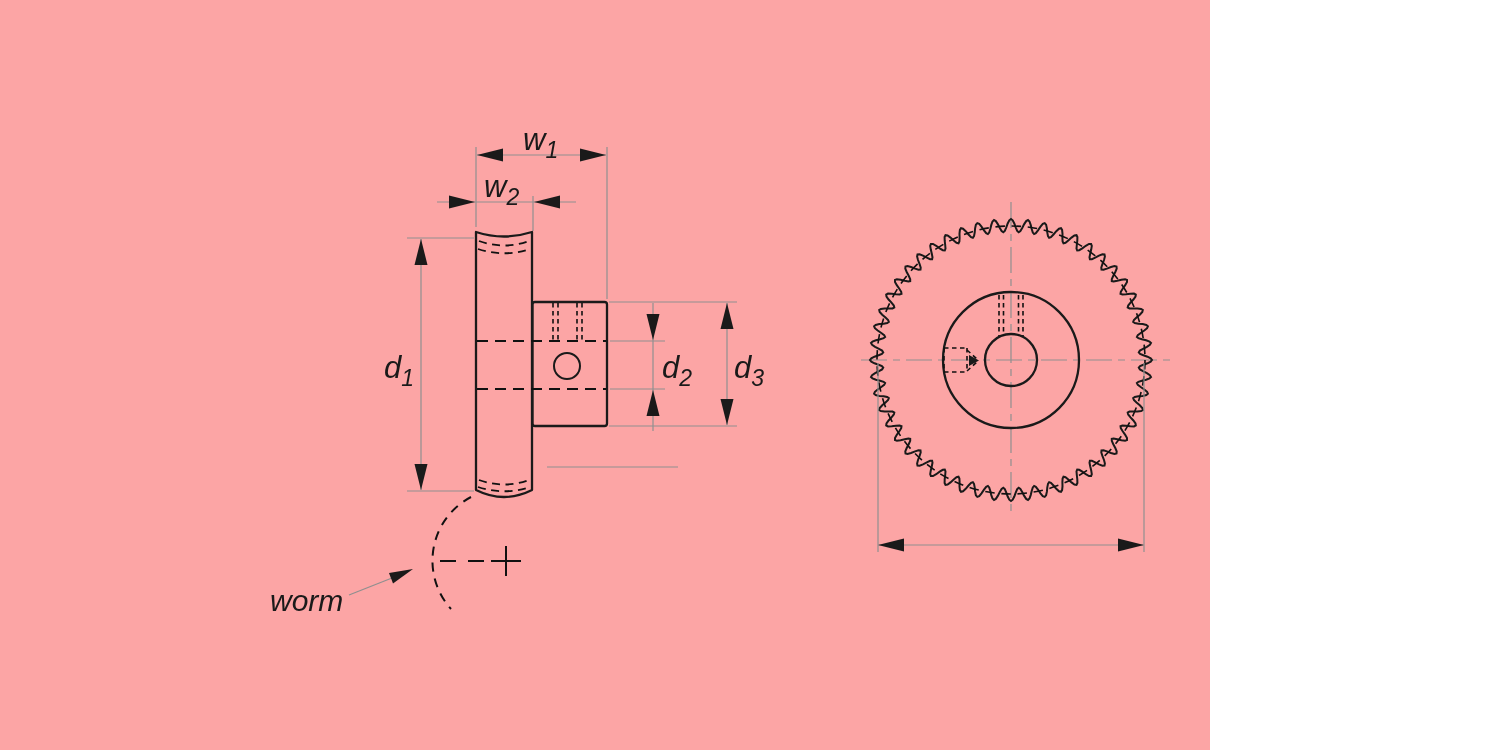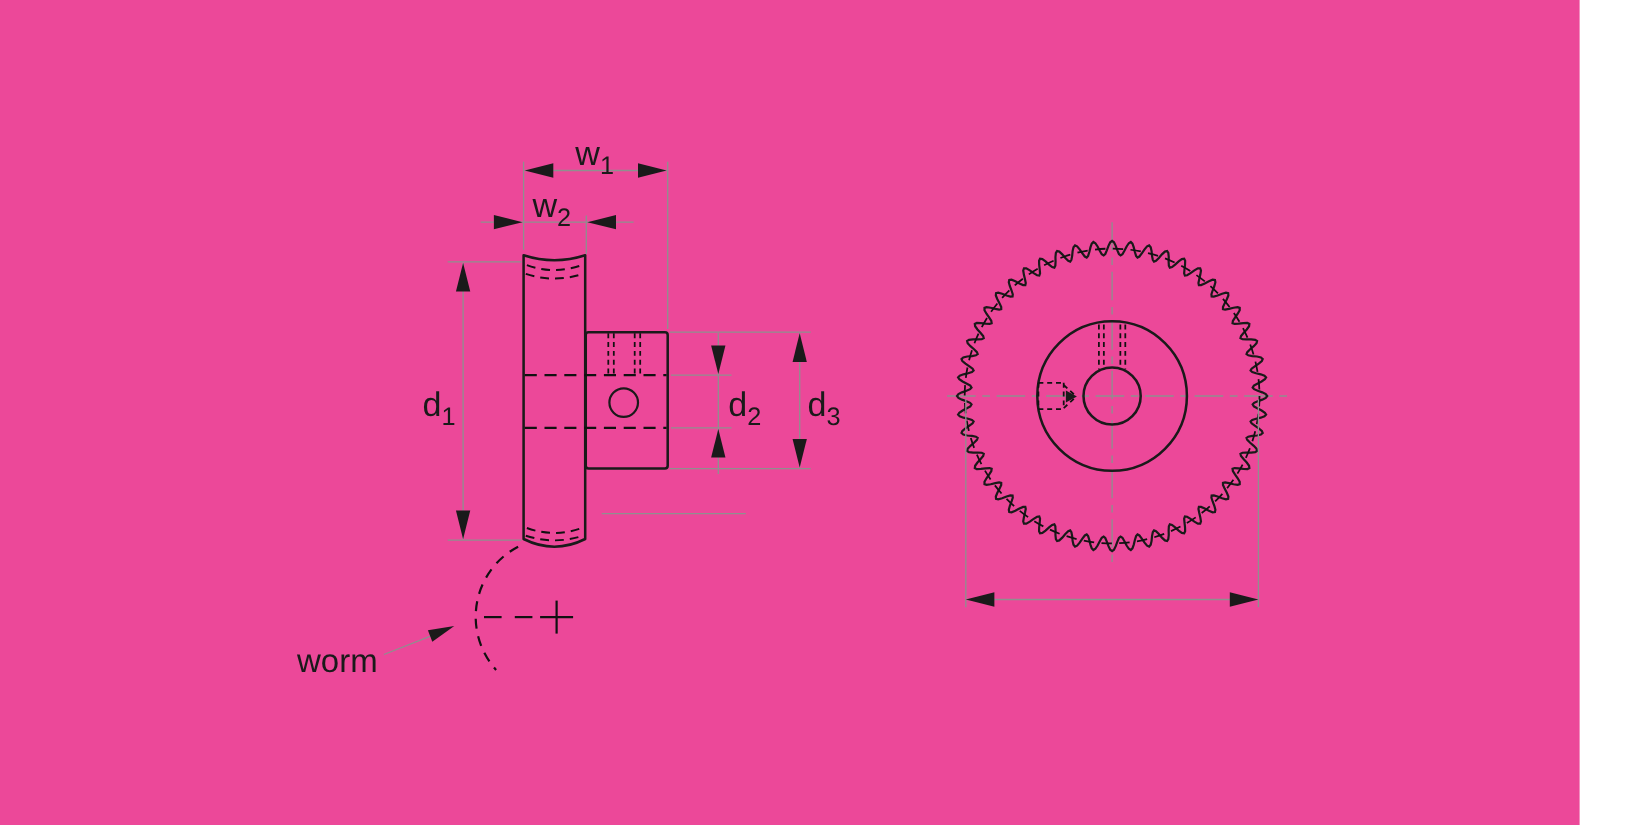--- a/index.html
+++ b/index.html
@@ -1,16 +1,16 @@
 <!DOCTYPE html>
 <html><head>
 <meta charset="utf-8">
 <style>
   html,body{margin:0;padding:0;background:#ffffff;}
-  .stage{width:1436px;height:750px;position:relative;background:#ec4899;overflow:hidden;}
+  .stage{width:1210px;height:750px;position:relative;background:#fca5a5;overflow:hidden;font-style:italic;}
   svg{display:block;}
   text{font-family:"Liberation Sans","DejaVu Sans",sans-serif;fill:#1a1a1a;}
   .obj{stroke:#1a1a1a;stroke-width:2.3;fill:none;stroke-linejoin:round;stroke-linecap:round;}
   .teeth{stroke:#1a1a1a;stroke-width:2;fill:none;}
   .hid{stroke:#111111;stroke-width:1.9;fill:none;stroke-dasharray:11 7;}
   .hids{stroke:#111111;stroke-width:1.6;fill:none;stroke-dasharray:4.5 3.5;}
   .thin{stroke:#8f8f8f;stroke-width:1.2;fill:none;}
   .cl{stroke:#8f8f8f;stroke-width:1.2;fill:none;stroke-dasharray:26 6 7 6;}
   .pitch{stroke:#111111;stroke-width:1.6;fill:none;stroke-dasharray:9.5 6.7;}
   .arrow{fill:#1a1a1a;stroke:none;}

